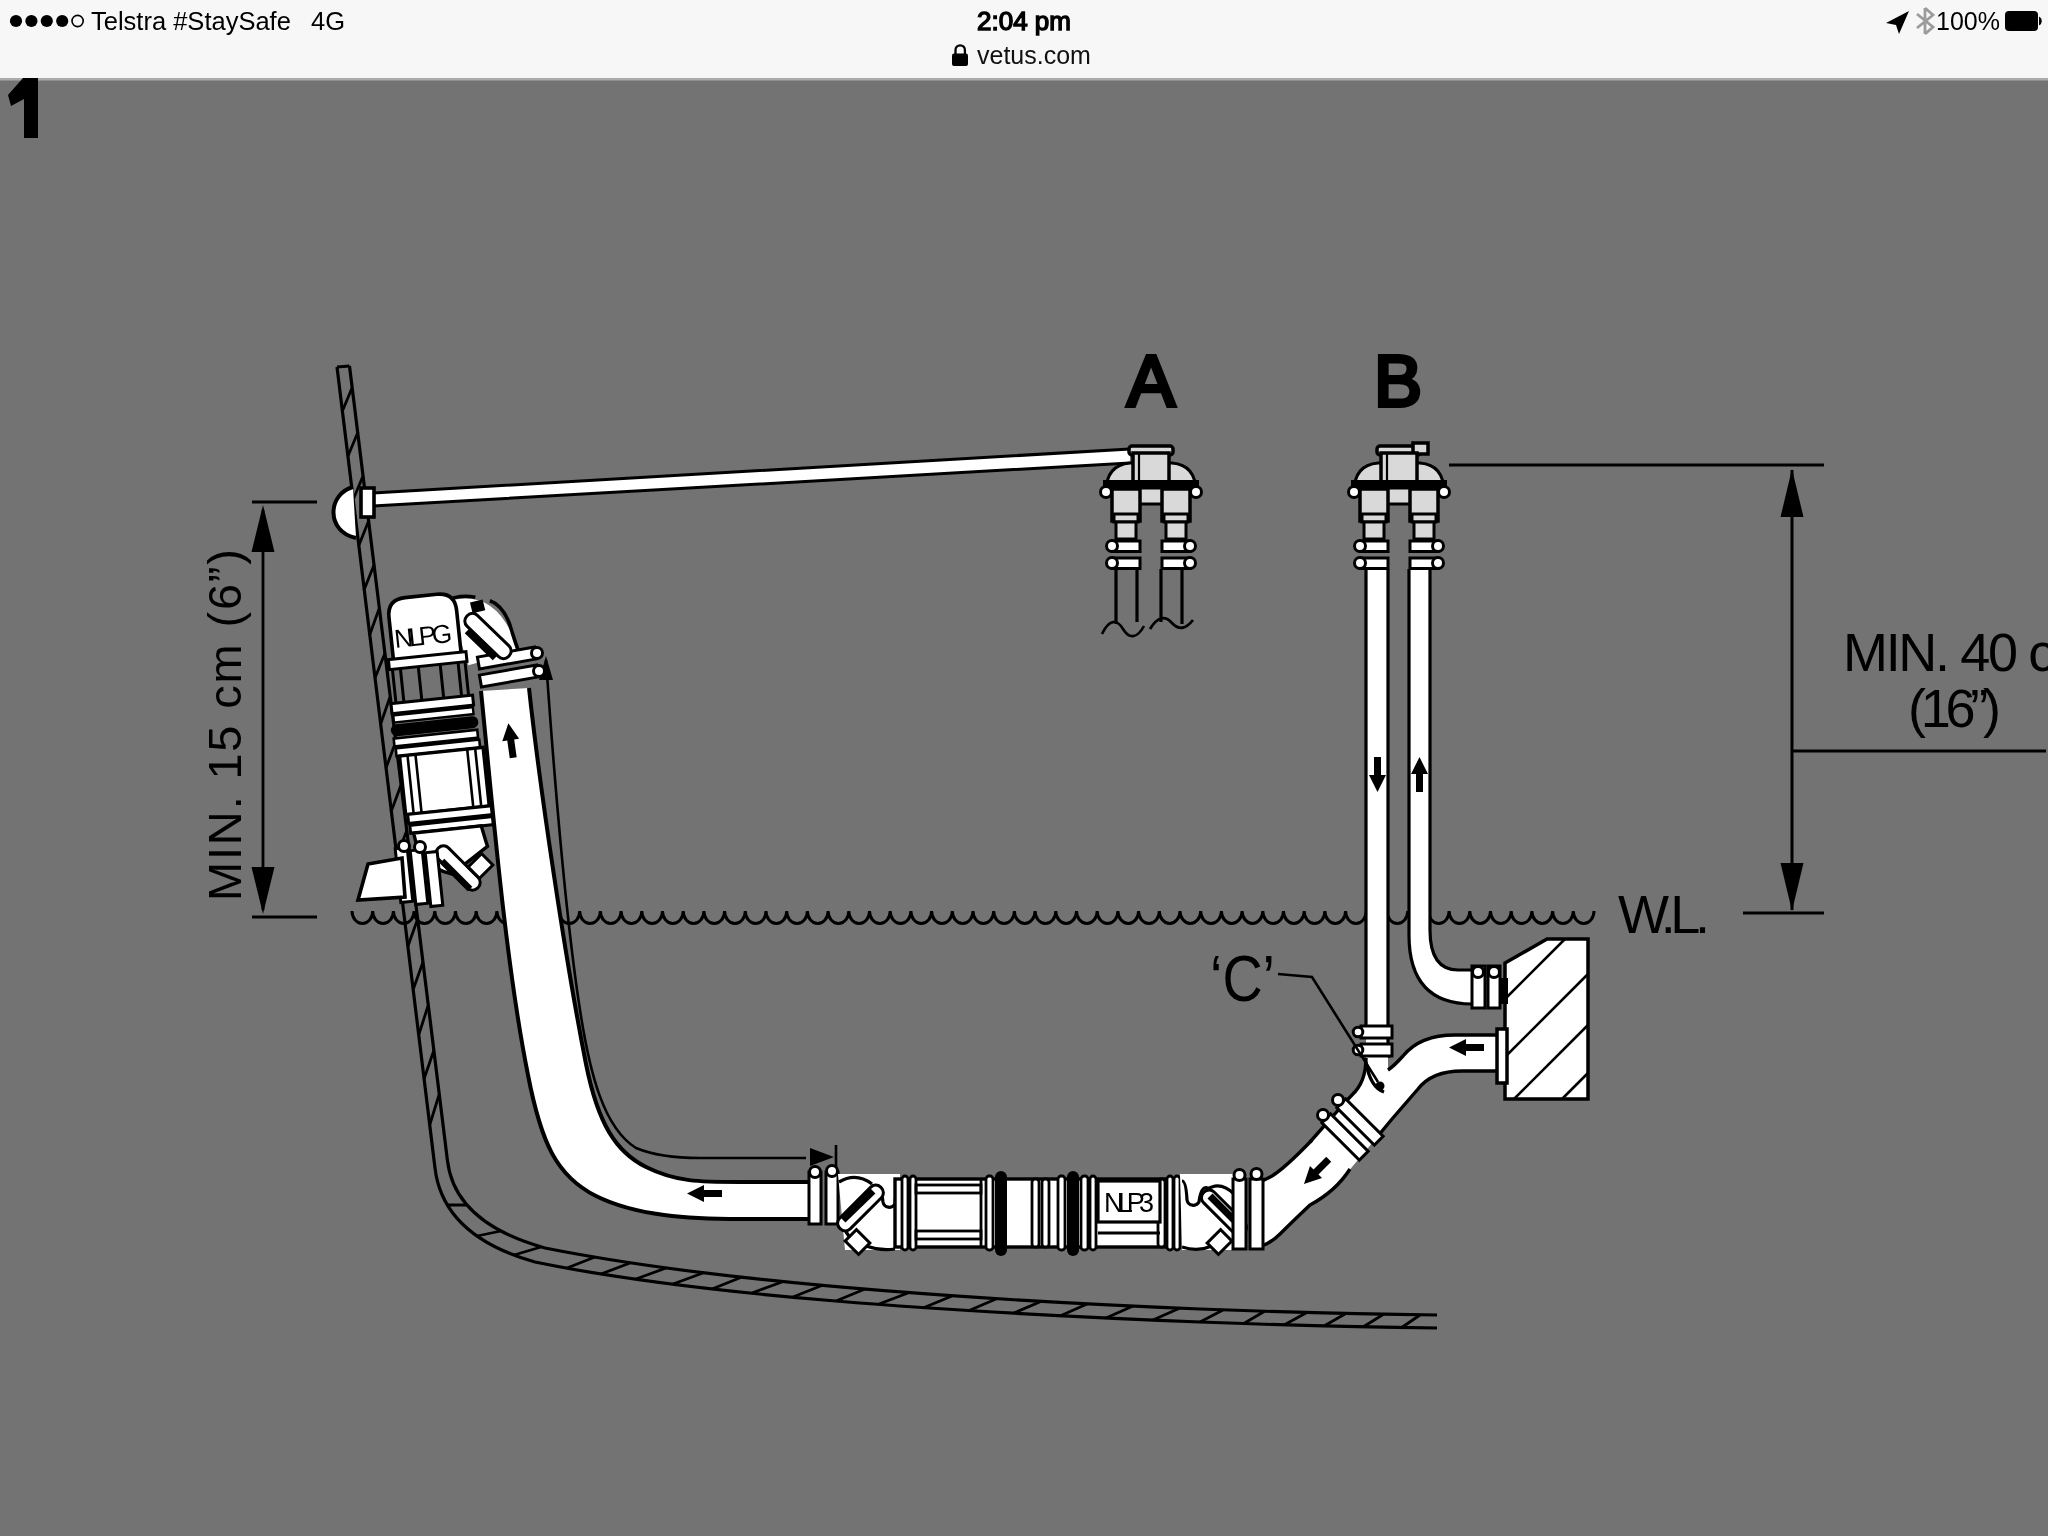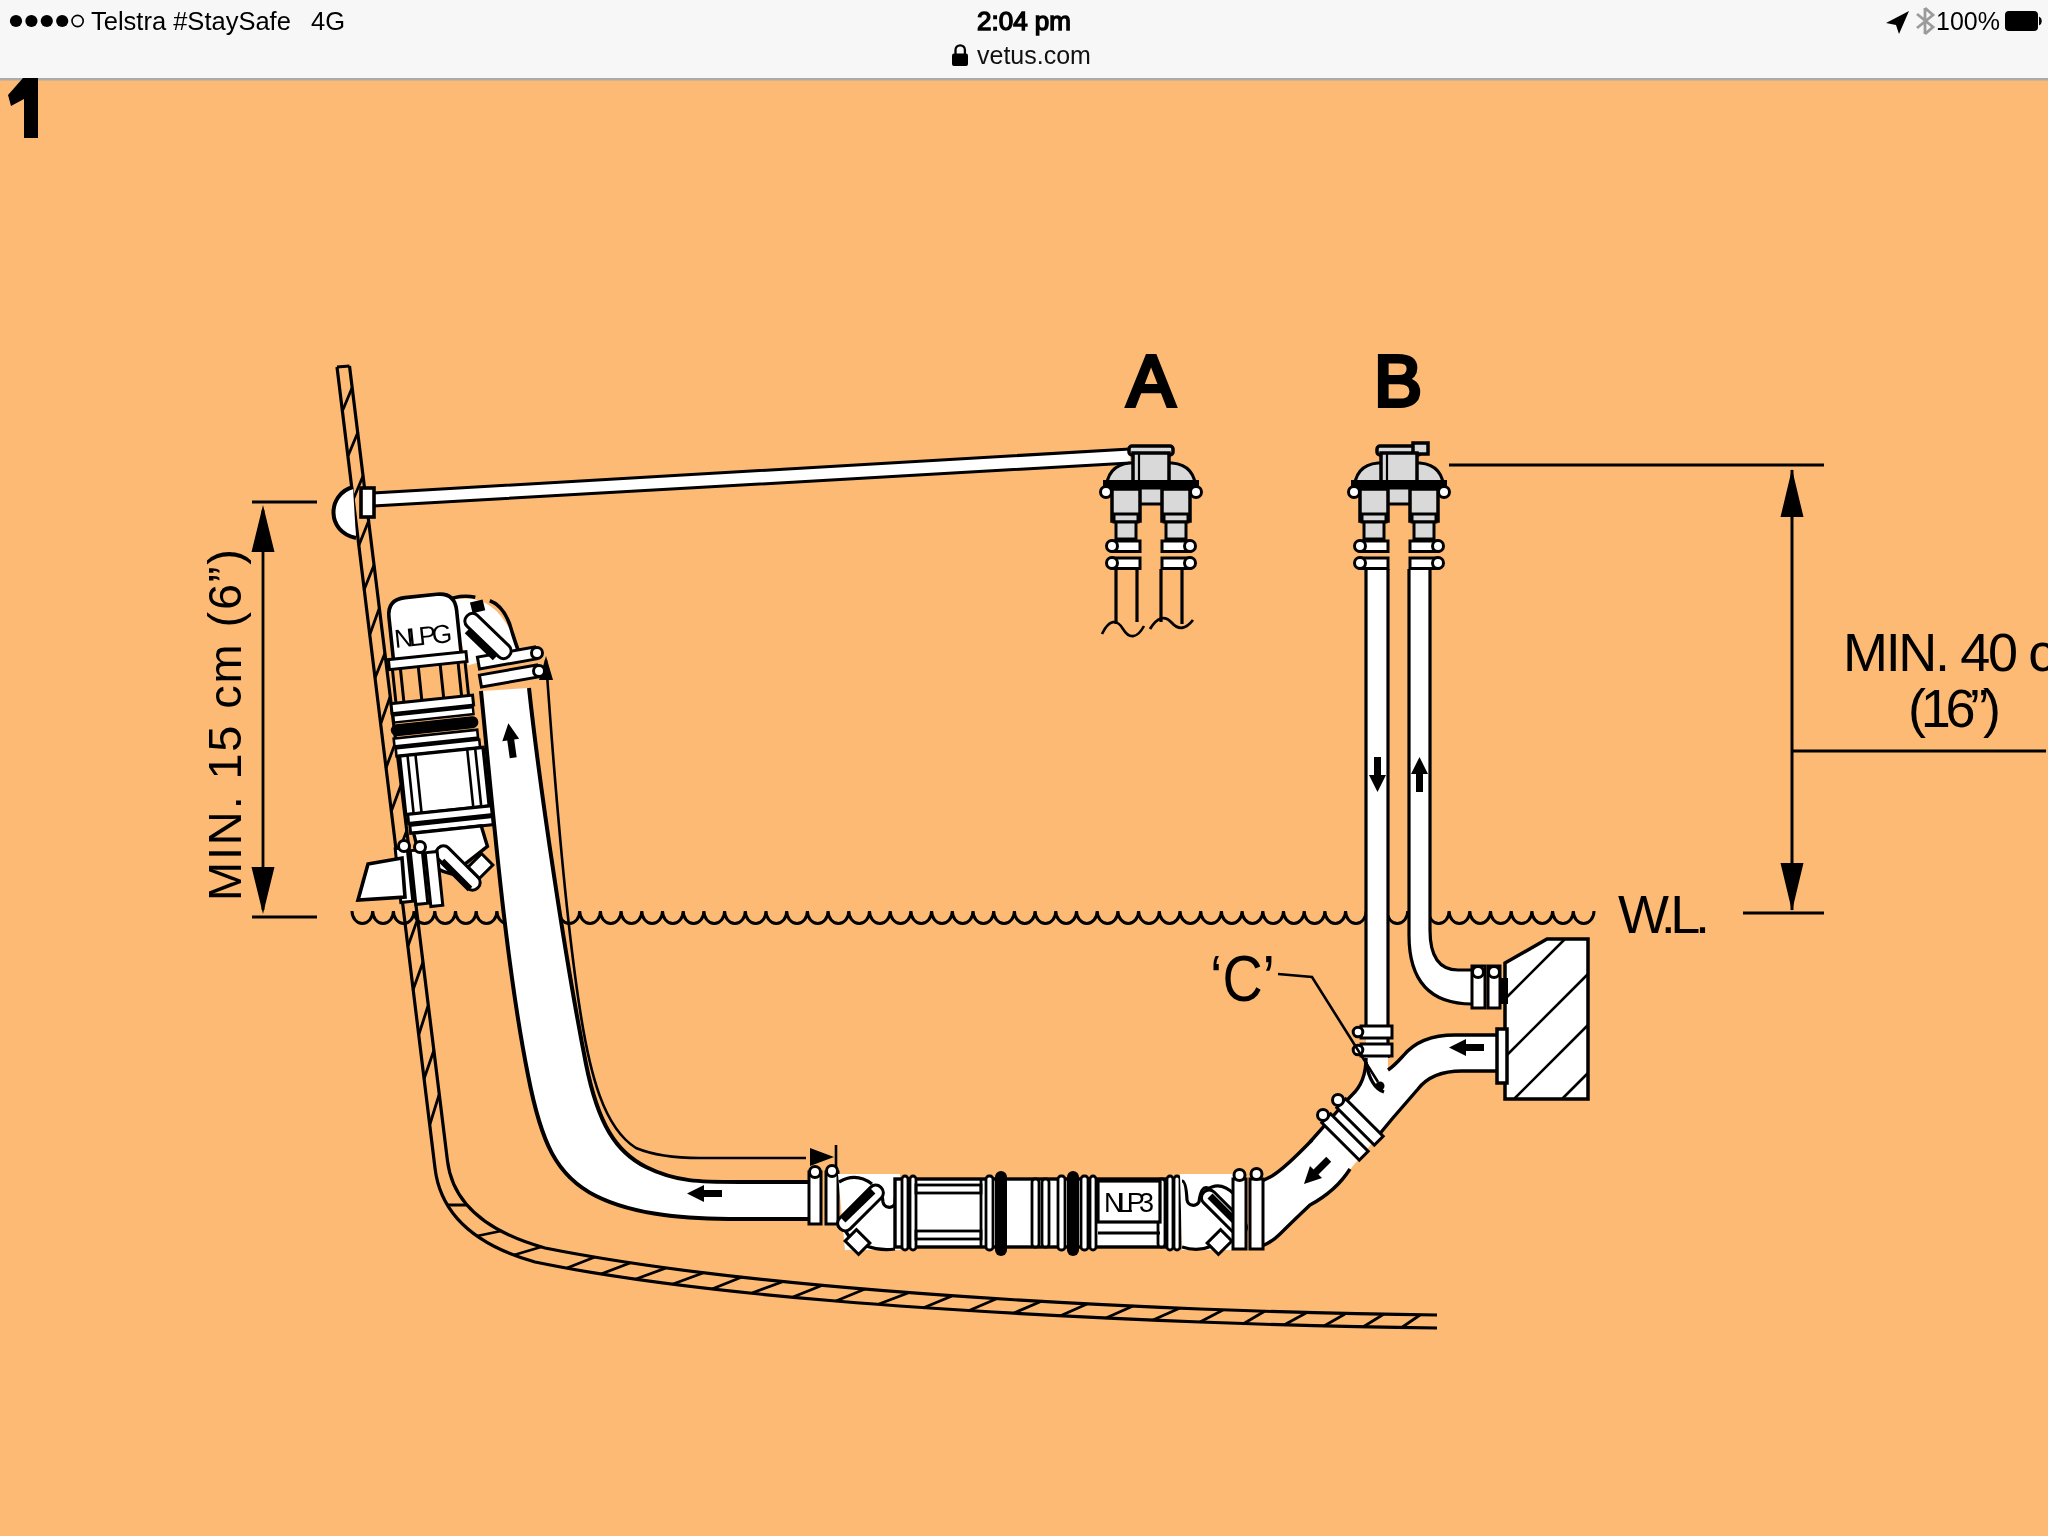--- a/index.html
+++ b/index.html
@@ -1,15 +1,15 @@
 <!DOCTYPE html>
 <html><head><meta charset="utf-8">
 <style>
 html,body{margin:0;padding:0;background:#fff;}
-#page{position:relative;width:2048px;height:1536px;background:#fdba74;overflow:hidden;
+#page{position:relative;width:2048px;height:1536px;background:#737373;overflow:hidden;
 font-family:"Liberation Sans",sans-serif;}
 svg{position:absolute;left:0;top:0;}
 text{font-family:"Liberation Sans",sans-serif;}
 </style></head>
 <body>
 <div id="page">
 <svg width="2048" height="1536" viewBox="0 0 2048 1536">
 
 <g>
         <rect x="0" y="0" width="2048" height="78" fill="#f7f7f7"></rect>

